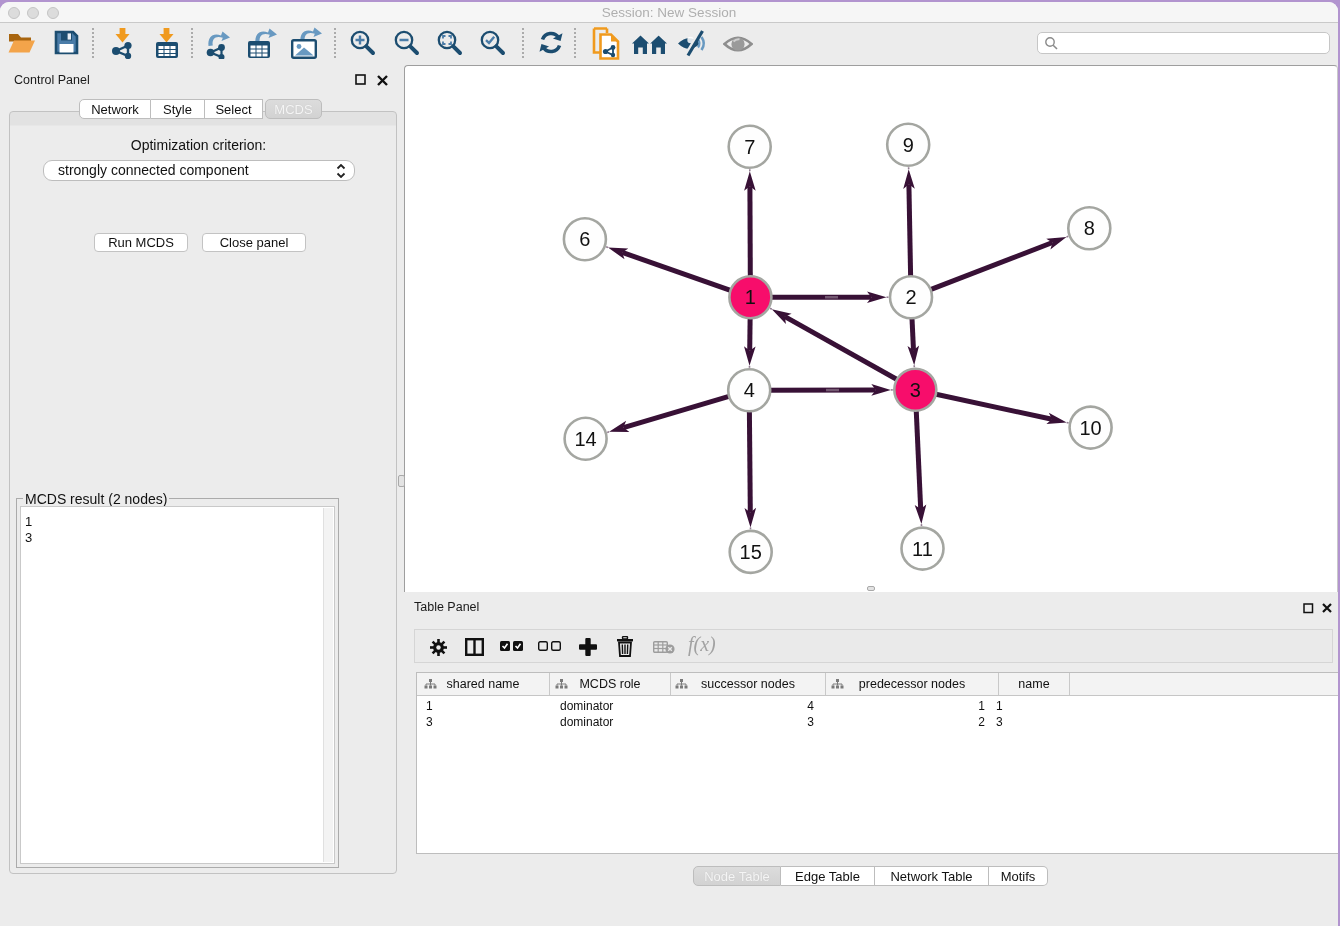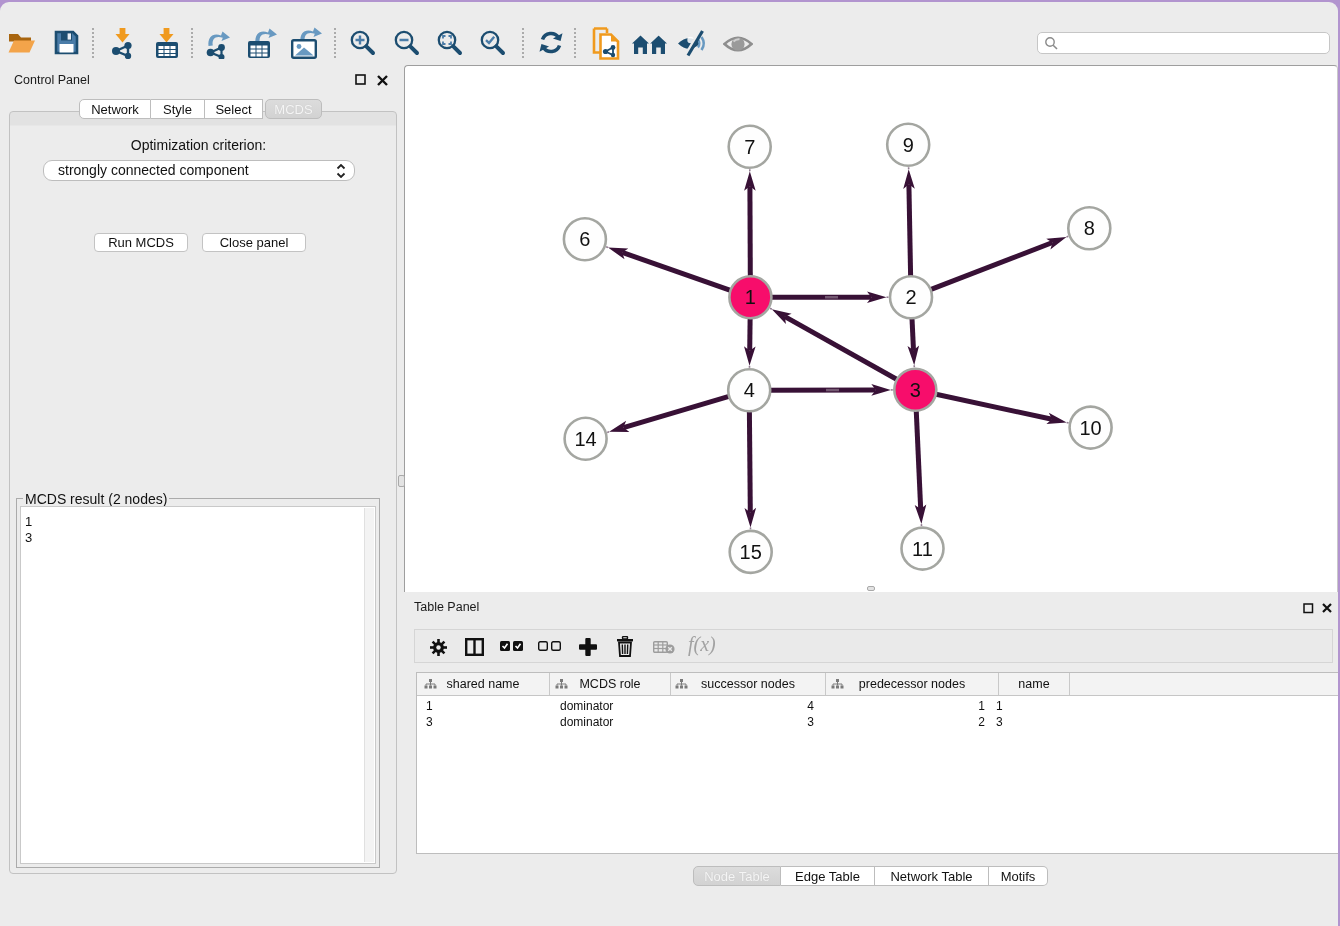--- a/index.html
+++ b/index.html
@@ -29,21 +29,21 @@
   border-left:none;font-size:13px;color:#111;text-align:center;padding:0 12px;}
 .tab.first{border-left:1px solid #BDBDBD;border-radius:5px 0 0 5px;}
 .tab.last{border-radius:0 5px 5px 0;}
 .tab.sel{background:linear-gradient(#DCDCDC,#D2D2D2);color:#F5F5F5;text-shadow:0 0 1px #BFBFBF;}
 #optlabel{position:absolute;left:0;top:73px;width:397px;text-align:center;font-size:14px;color:#111;}
 #combo{position:absolute;left:43px;top:96px;width:312px;height:21px;background:#FFF;
   border:1px solid #BDBDBD;border-radius:9px;box-sizing:border-box;}
 #combo .ctext{position:absolute;left:14px;top:0;line-height:19px;font-size:14px;color:#111;}
 .btn{position:absolute;height:19px;background:#FFF;border:1px solid #C3C3C3;border-radius:4px;
   box-sizing:border-box;font-size:13px;color:#111;text-align:center;line-height:17px;margin-top:40px;}
-#fieldset{position:absolute;left:16px;top:434px;width:364px;height:370px;border:1px solid #ABABAB;
+#fieldset{position:absolute;left:16px;top:434px;width:323px;height:370px;border:1px solid #ABABAB;
   box-sizing:border-box;}
 #fieldset .legend{position:absolute;left:6px;top:-8px;background:#ECECEC;padding:0 2px;
   font-size:14px;color:#111;}
 #fs-inner{position:absolute;left:3px;top:7px;right:3px;bottom:3px;background:#FFF;
   border:1px solid #C9C9C9;font-size:13px;color:#111;}
 #fs-scroll{position:absolute;right:1px;top:1px;width:9px;bottom:1px;background:#F3F3F3;
   border-left:1px solid #E0E0E0;}
 
 #netwin{position:absolute;left:404px;top:63px;width:934px;height:527px;
   border:1px solid #9E9E9E;border-right:1px solid #C9C9C9;border-bottom:none;box-sizing:border-box;border-radius:4px 4px 0 0;background:#FFF;}
@@ -69,20 +69,26 @@
 #statusbar{position:absolute;left:0;top:889px;width:100%;height:35px;background:#ECECEC;
   border-top:1px solid #C9C9C9;}
 #listbtn{position:absolute;left:12px;top:7px;width:26px;height:23px;background:#FFF;
   border:1px solid #C2C2C2;border-radius:3px;box-sizing:border-box;}
 #membtn{position:absolute;right:9px;top:6px;width:75px;height:23px;background:#FCFCFC;
   border:1px solid #ADADAD;box-sizing:border-box;font-size:11.5px;color:#111;}
 </style>
 </head>
 <body>
 <div id="win">
+  <div id="titlebar">
+    <div class="tl" style="left:8px;"></div>
+    <div class="tl" style="left:27px;"></div>
+    <div class="tl" style="left:47px;"></div>
+    <div id="apptitle">Session: New Session</div>
+  </div>
   <div id="toolbar">
     <div class="tsep" style="left:92px;"></div>
     <div class="tsep" style="left:191px;"></div>
     <div class="tsep" style="left:334px;"></div>
     <div class="tsep" style="left:522px;"></div>
     <div class="tsep" style="left:574px;"></div>
 
     <svg class="ticon" style="left:8px;top:8px;" width="28" height="24" viewBox="0 0 28 24">
       <path d="M1 3 h9 l3 3.5 h10 v4 H1 Z" fill="#A8650F"></path>
       <path d="M0.5 21.5 L6 9.5 H27 L21.5 21.5 Z" fill="#F3A44A"></path>

